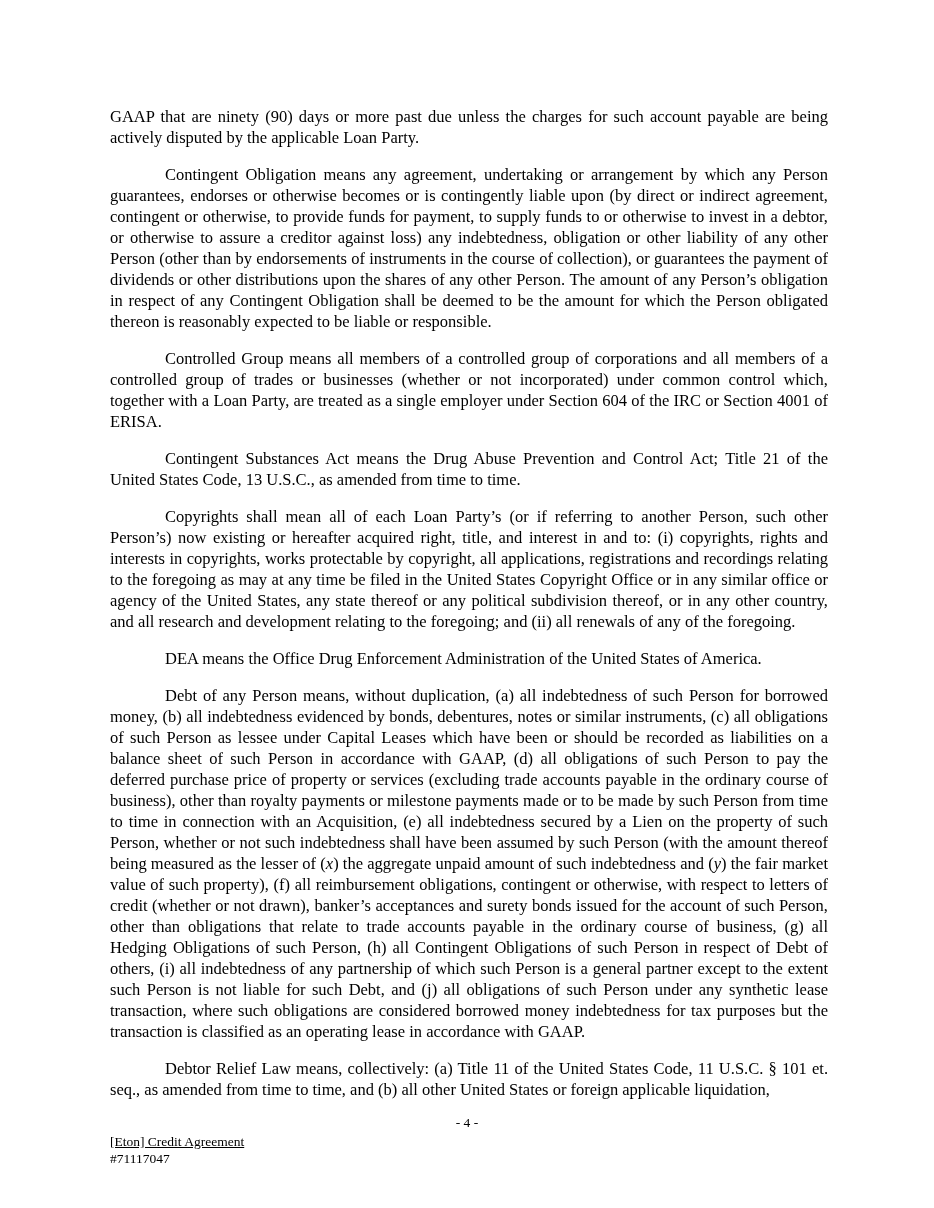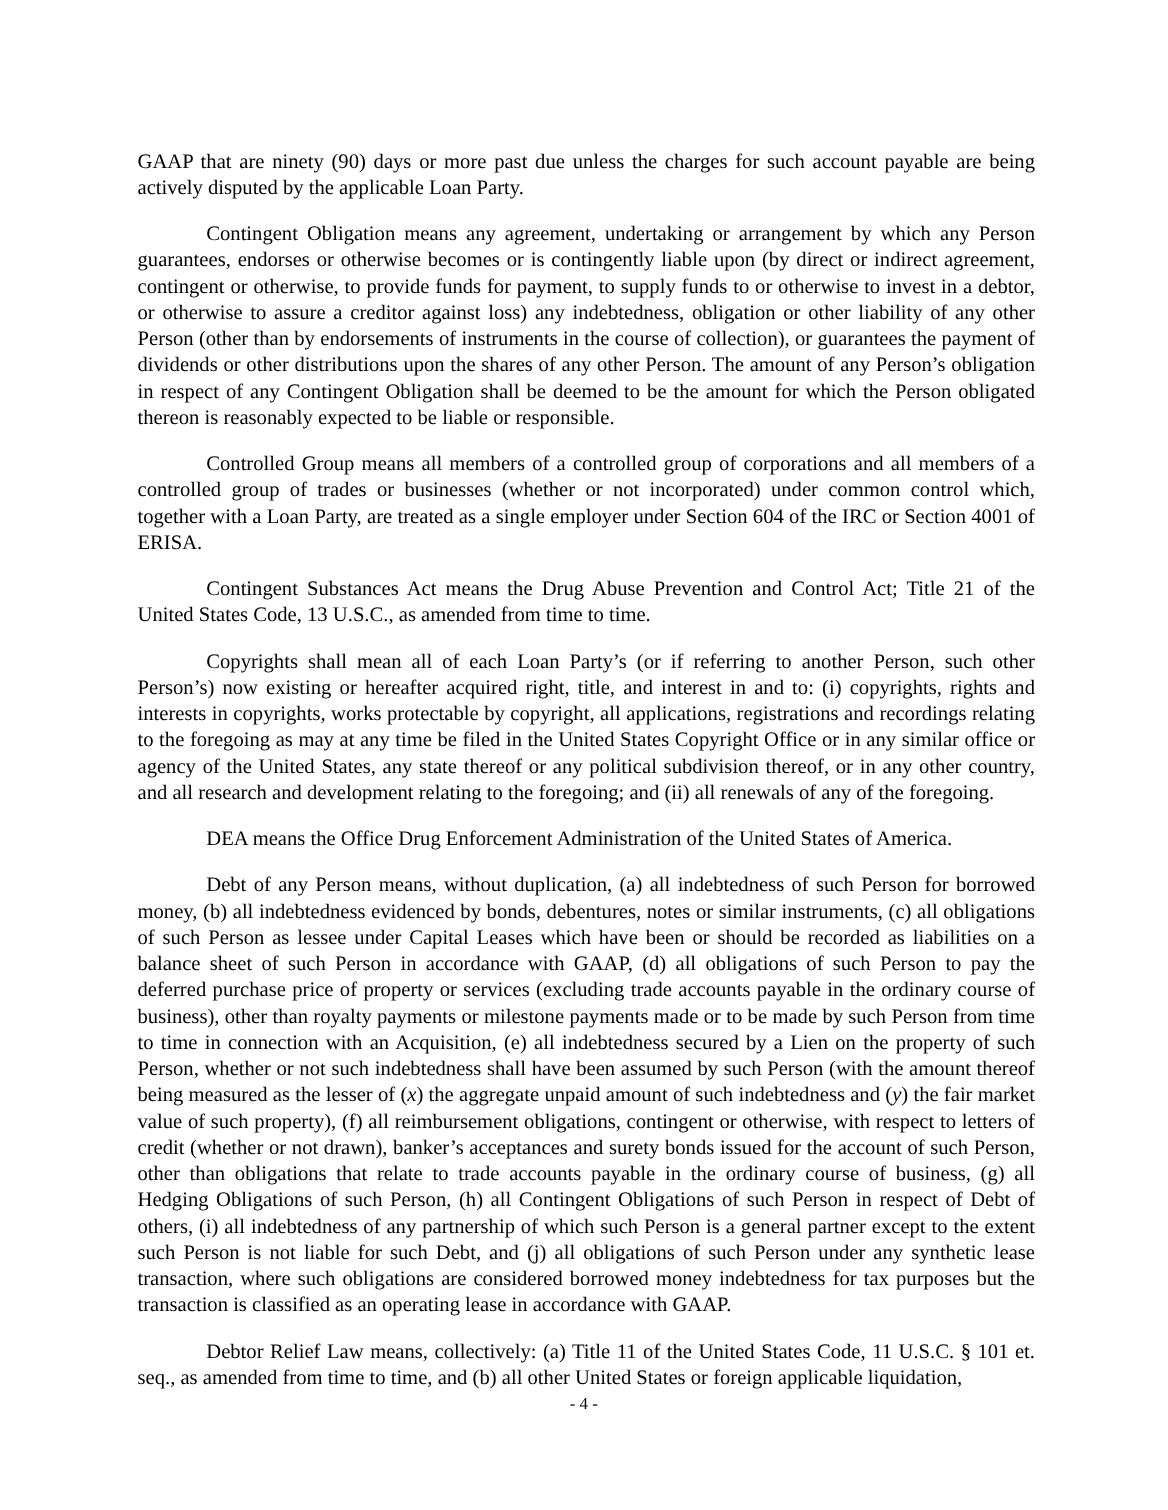--- a/index.html
+++ b/index.html
@@ -19,21 +19,21 @@
   .doc-body {
     position: absolute;
     left: 110px;
     top: 102px;
     width: 718px;
     font-size: 16.5px;
     line-height: 21px;
     text-align: justify;
   }
   p.para {
-    margin: 16px 0 16px 0;
+    margin: 4px 0 16px 0;
     padding: 0;
   }
   p.para.indent {
     text-indent: 55px;
   }
   .u { }
   .i { font-style: italic; }
   .page-number {
     position: absolute;
     left: 0;
@@ -64,14 +64,18 @@
       <p class="para indent"><span class="u">Controlled Group</span><span class=""> means all members of a controlled group of corporations and all members of a controlled group of trades or businesses (whether or not incorporated) under common control which, together with a Loan Party, are treated as a single employer under Section 604 of the IRC or Section 4001 of ERISA.</span></p>
       <p class="para indent"><span class="u">Contingent Substances Act</span><span class=""> means the Drug Abuse Prevention and Control Act; Title 21 of the United States Code, 13 U.S.C., as amended from time to time.</span></p>
       <p class="para indent"><span class="u">Copyrights</span><span class=""> shall mean all of each Loan Party’s (or if referring to another Person, such other Person’s) now existing or hereafter acquired right, title, and interest in and to: (i) copyrights, rights and interests in copyrights, works protectable by copyright, all applications, registrations and recordings relating to the foregoing as may at any time be filed in the United States Copyright Office or in any similar office or agency of the United States, any state thereof or any political subdivision thereof, or in any other country, and all research and development relating to the foregoing; and (ii) all renewals of any of the foregoing.</span></p>
       <p class="para indent"><span class="u">DEA</span><span class=""> means the Office Drug Enforcement Administration of the United States of America.</span></p>
       <p class="para indent"><span class="u">Debt</span><span class=""> of any Person means, without duplication, (a) all indebtedness of such Person for borrowed money, (b) all indebtedness evidenced by bonds, debentures, notes or similar instruments, (c) all obligations of such Person as lessee under Capital Leases which have been or should be recorded as liabilities on a balance sheet of such Person in accordance with GAAP, (d) all obligations of such Person to pay the deferred purchase price of property or services (excluding trade accounts payable in the ordinary course of business), other than royalty payments or milestone payments made or to be made by such Person from time to time in connection with an Acquisition, (e) all indebtedness secured by a Lien on the property of such Person, whether or not such indebtedness shall have been assumed by such Person (with the amount thereof being measured as the lesser of (</span><span class="i">x</span><span class="">) the aggregate unpaid amount of such indebtedness and (</span><span class="i">y</span><span class="">) the fair market value of such property), (f) all reimbursement obligations, contingent or otherwise, with respect to letters of credit (whether or not drawn), banker’s acceptances and surety bonds issued for the account of such Person, other than obligations that relate to trade accounts payable in the ordinary course of business, (g) all Hedging Obligations of such Person, (h) all Contingent Obligations of such Person in respect of Debt of others, (i) all indebtedness of any partnership of which such Person is a general partner except to the extent such Person is not liable for such Debt, and (j) all obligations of such Person under any synthetic lease transaction, where such obligations are considered borrowed money indebtedness for tax purposes but the transaction is classified as an operating lease in accordance with GAAP.</span></p>
       <p class="para indent"><span class="u">Debtor Relief Law</span><span class=""> means, collectively: (a) Title 11 of the United States Code, 11 U.S.C. § 101 et. seq., as amended from time to time, and (b) all other United States or foreign applicable liquidation,</span></p>
     </div>
 
   <div class="page-number">- 4 -</div>
 
+  <div class="footer-block">
+    <div class="footer-title">[Eton] Credit Agreement</div>
+    <div class="footer-number">#71117047</div>
+  </div>
 
 </div>
 
 </body></html>

